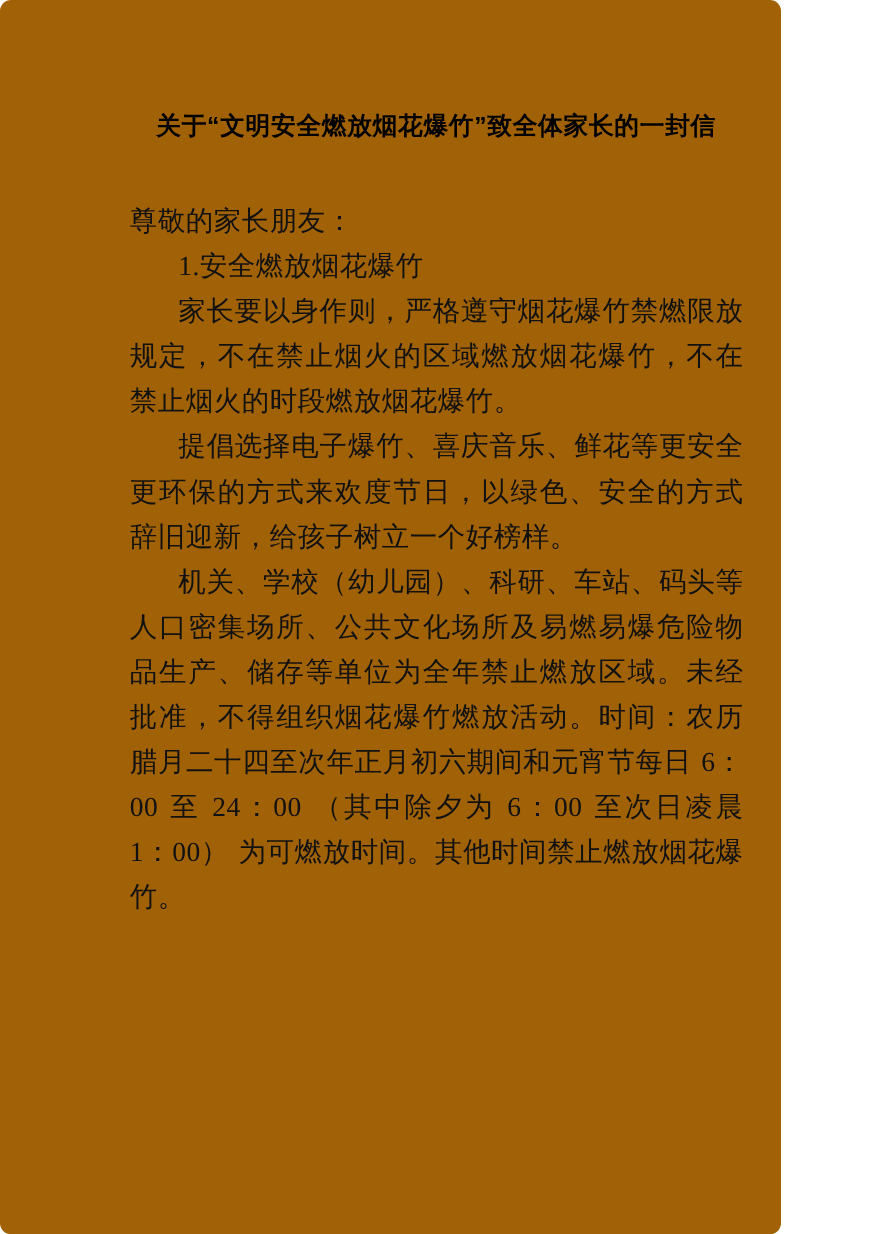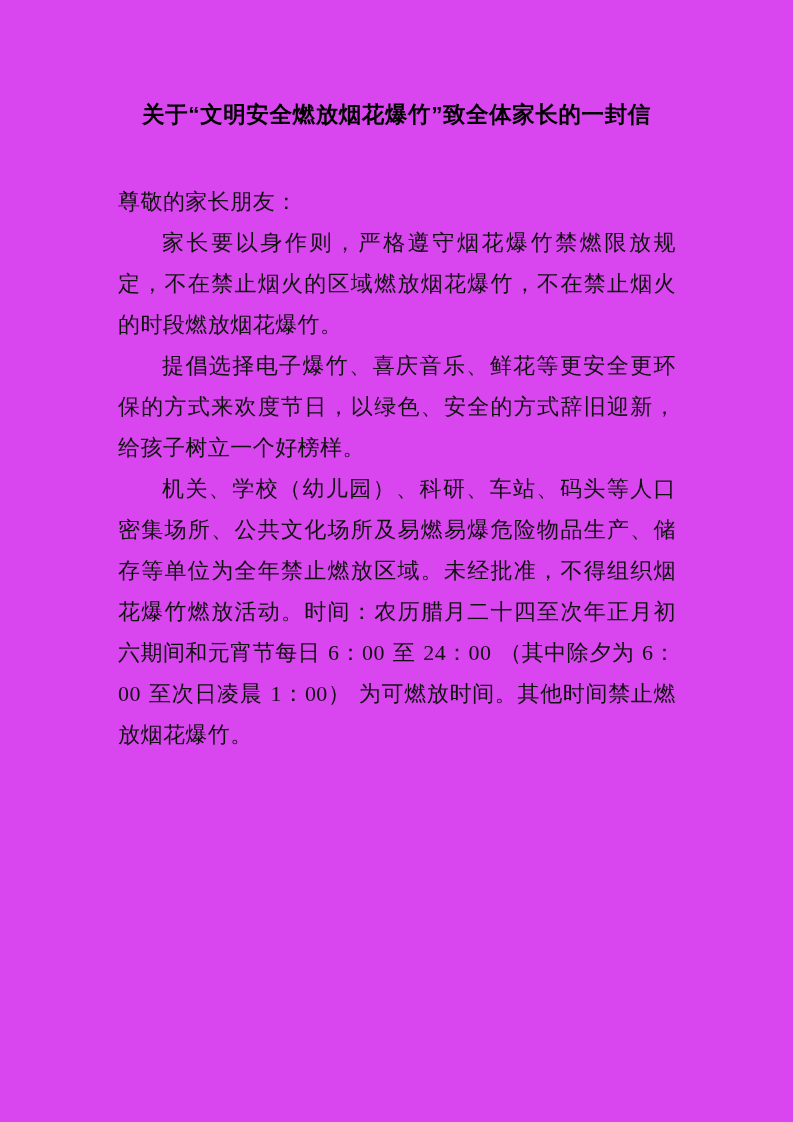--- a/index.html
+++ b/index.html
@@ -15,23 +15,24 @@
     overflow: hidden;
     font-family: "Liberation Serif", "DejaVu Serif", serif;
     color: #000000;
     -webkit-font-smoothing: antialiased;
   }
 
   .page {
     position: absolute;
     left: 0;
     top: 0;
-    width: 793px;
+    width: 710px;
     height: 1122px;
-    background: #d946ef;
+    background: #a16207;
+    border-radius: 10px;
   }
 
   
   .doc-title {
     position: absolute;
     left: 96px;
     top: 98px;
     width: 601px;
     text-align: center;
     font-family: "Liberation Sans", "DejaVu Sans", sans-serif;
@@ -47,21 +48,21 @@
   .doc-body {
     position: absolute;
     left: 118px;
     top: 181px;
     width: 558px;
   }
 
   .para {
     margin: 0;
     padding: 0;
-    font-size: 22px;
+    font-size: 25px;
     line-height: 41px;
     color: #111111;
     text-align: justify;
     text-justify: inter-character;
     letter-spacing: 0.45px;
     word-break: break-all;
     text-indent: 0;
   }
 
   .para.indent {
@@ -88,20 +89,21 @@
 
 <div class="page">
 
   <div class="doc-title">关于“文明安全燃放烟花爆竹”致全体家长的一封信</div>
 
   <div class="doc-body">
 
     <p class="para noexpand">尊敬的家长朋友：</p>
 
 
+    <p class="para indent noexpand">1.安全燃放烟花爆竹</p>
 
     <p class="para indent noexpand">家长要以身作则，严格遵守烟花爆竹禁燃限放规定，不在禁止烟火的区域燃放烟花爆竹，不在禁止烟火的时段燃放烟花爆竹。</p>
 
     <p class="para indent noexpand">提倡选择电子爆竹、喜庆音乐、鲜花等更安全更环保的方式来欢度节日，以绿色、安全的方式辞旧迎新，给孩子树立一个好榜样。</p>
 
 
     <p class="para indent noexpand wide-space">机关、学校（幼儿园）、科研、车站、码头等人口密集场所、公共文化场所及易燃易爆危险物品生产、储存等单位为全年禁止燃放区域。未经批准，不得组织烟花爆竹燃放活动。时间：农历腊月二十四至次年正月初六期间和元宵节每日 6：00 至 24：00 （其中除夕为 6：00 至次日凌晨 1：00） 为可燃放时间。其他时间禁止燃放烟花爆竹。</p>
 
   </div>
 

